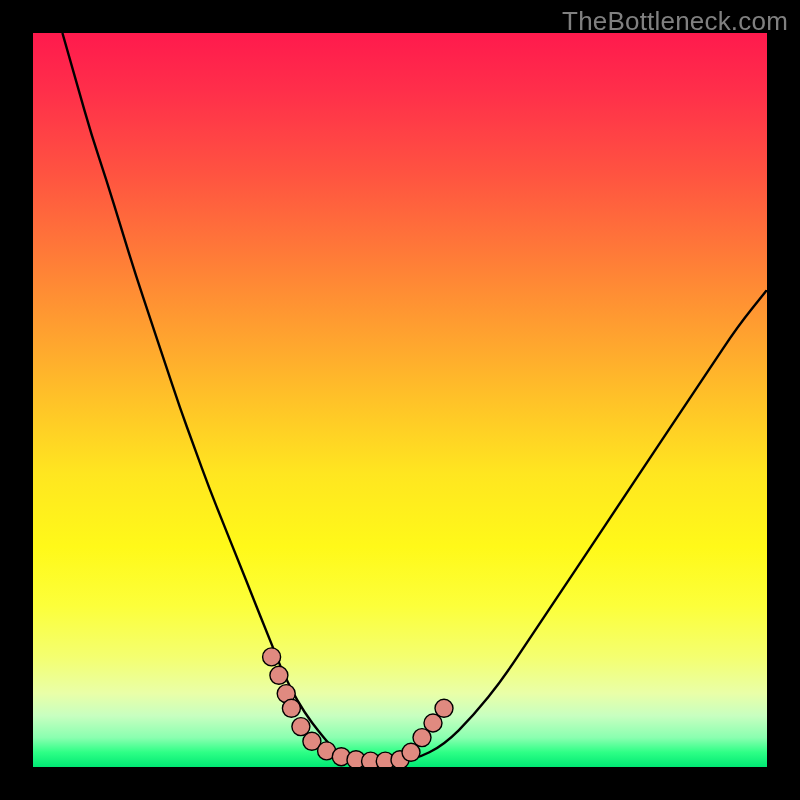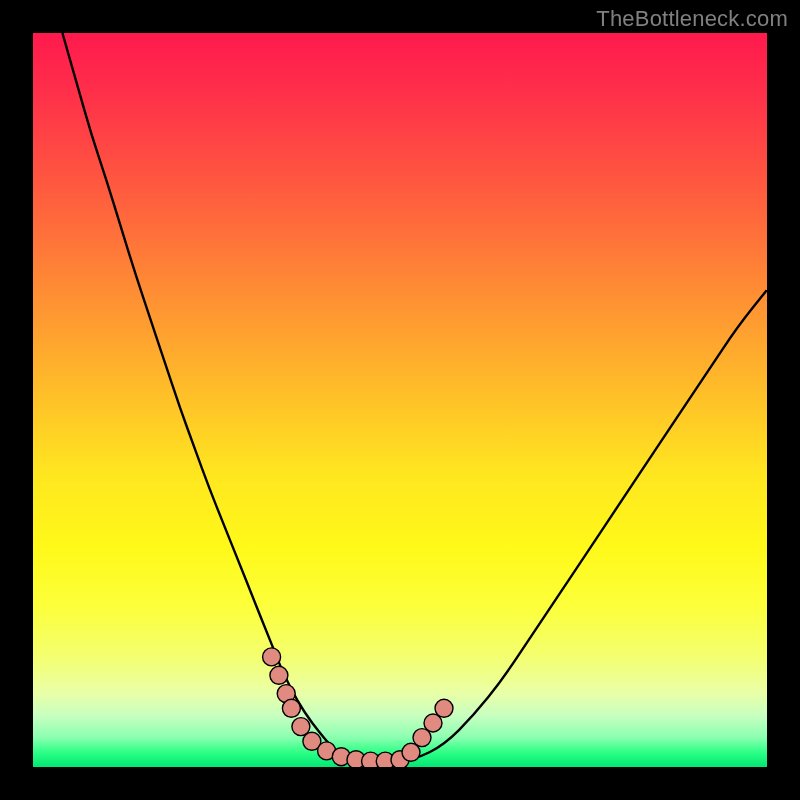--- a/index.html
+++ b/index.html
@@ -56,21 +56,21 @@
     left: 0;
     top: 0;
     width: 734px;
     height: 734px;
   }
   .watermark {
     position: absolute;
     top: 6px;
     right: 12px;
     color: #808080;
-    font-size: 22px;
+    font-size: 26px;
     font-weight: 400;
     letter-spacing: 0.2px;
   }
 </style>
 </head>
 <body>
 
 <div class="frame">
   <div class="plot-area">
     <div class="gradient"></div>

